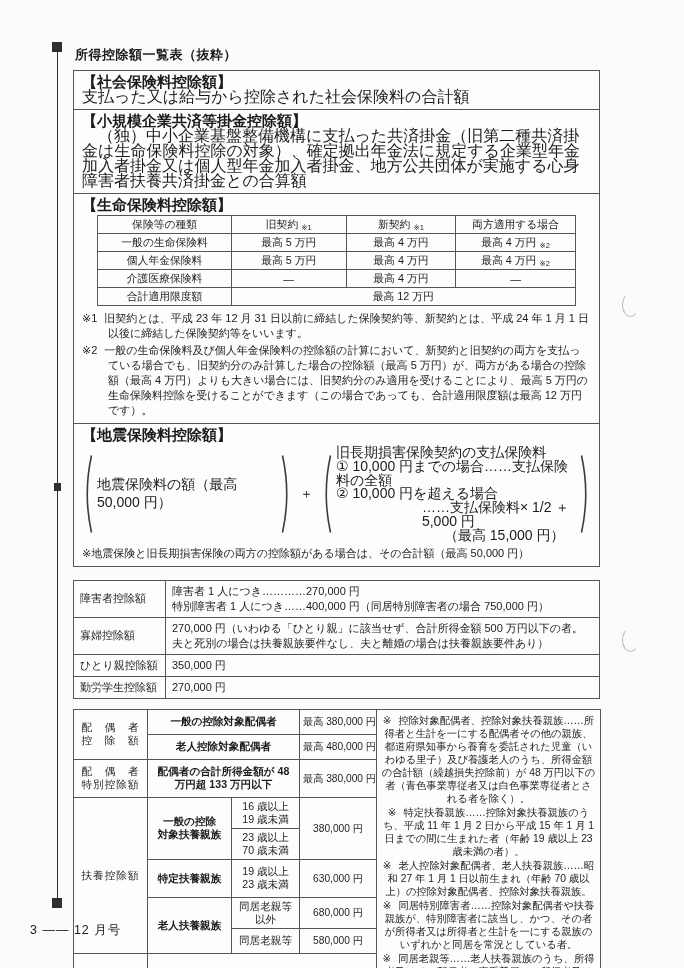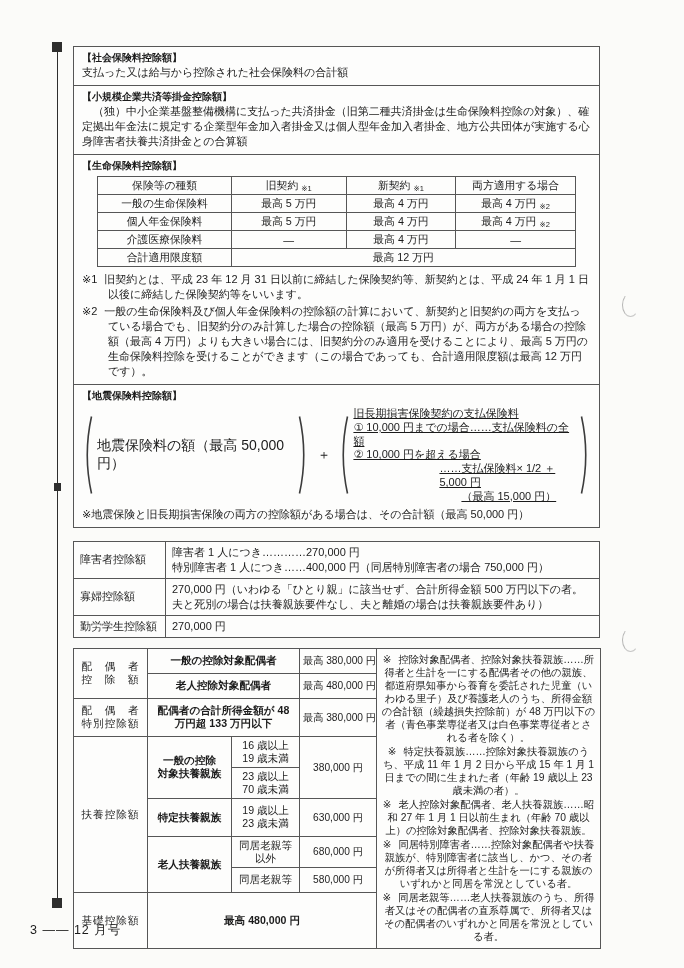--- a/index.html
+++ b/index.html
@@ -9,38 +9,38 @@
     font-family:"Liberation Sans","DejaVu Sans",sans-serif;
     -webkit-font-smoothing:antialiased;
   }
   .content{position:absolute;left:73px;top:46px;width:527px;}
   .page-title{font-size:13px;font-weight:bold;margin:0 0 6px 2px;letter-spacing:.5px;}
 
   
   .box-stack{border:1.5px solid #565656;background:#fdfdfc;}
   .sec{padding:3px 8px 5px;border-top:1.5px solid #565656;}
   .sec:first-child{border-top:none;}
-  .sec-h{font-weight:bold;font-size:10px;line-height:15px;}
-  .sec-b{font-size:11px;line-height:15px;}
+  .sec-h{font-weight:bold;font-size:15px;line-height:15px;}
+  .sec-b{font-size:16px;line-height:15px;}
   .indent1{text-indent:1em;}
 
   
   .life-table{border-collapse:collapse;width:94%;margin:3px auto 5px;font-size:10.8px;table-layout:fixed;}
   .life-table td{border:1.4px solid #565656;text-align:center;padding:1px 2px;height:15px;white-space:nowrap;}
   .mark{font-size:7.5px;vertical-align:-2px;letter-spacing:0;}
   .hang{margin:2px 0 0;padding-left:26px;text-indent:-26px;font-size:11px;line-height:15px;}
   .nmark{margin-right:7px;}
 
   
   .eq-row{display:flex;align-items:center;justify-content:center;gap:7px;margin:4px 0 3px;}
   .eq-left{display:flex;align-items:center;}
   .eq-left-text{font-size:14px;padding:0 4px;}
   .plus{font-size:13px;padding:0 1px;}
   .eq-right{display:flex;align-items:center;}
-  .eq-lines{font-size:11px;line-height:13.8px;padding:0 4px;text-decoration:underline;}
+  .eq-lines{font-size:14px;line-height:13.8px;padding:0 4px;}
   .eq-l4{padding-left:86px;}
   .eq-l5{padding-left:108px;}
   .paren{flex:0 0 auto;}
   .quake-note{font-size:11px;line-height:15px;margin-top:0;}
 
   
   .mid-table{border-collapse:collapse;width:100%;margin-top:13px;font-size:11px;table-layout:fixed;background:#fdfdfc;}
   .mid-table td{border:1.4px solid #565656;padding:3px 6px;line-height:15px;vertical-align:middle;}
   .mid-label{width:86px;}
 
@@ -73,20 +73,21 @@
 
 <div class="mark-line"></div>
 <div class="sq sq-top"></div>
 <div class="sq sq-mid"></div>
 <div class="sq sq-bot"></div>
 <div class="arc arc1"></div>
 <div class="arc arc2"></div>
 
 <div class="content">
 
+  <h1 class="page-title">所得控除額一覧表（抜粋）</h1>
 
   <div class="box-stack">
 
     <div class="sec">
       <div class="sec-h">【社会保険料控除額】</div>
       <div class="sec-b">支払った又は給与から控除された社会保険料の合計額</div>
     </div>
 
     <div class="sec">
       <div class="sec-h">【小規模企業共済等掛金控除額】</div>
@@ -182,20 +183,26 @@
         <div>障害者 1 人につき…………270,000 円</div>
         <div>特別障害者 1 人につき……400,000 円（同居特別障害者の場合 750,000 円）</div>
       </td>
     </tr>
     <tr>
       <td class="mid-label">寡婦控除額</td>
       <td>
         <div>270,000 円（いわゆる「ひとり親」に該当せず、合計所得金額 500 万円以下の者。</div>
         <div>夫と死別の場合は扶養親族要件なし、夫と離婚の場合は扶養親族要件あり）</div>
       </td>
+    </tr>
+    <tr>
+      <td class="mid-label">ひとり親控除額</td>
+      <td>
+            <div>350,000 円</div>
+          </td>
     </tr>
     <tr>
       <td class="mid-label">勤労学生控除額</td>
       <td>
             <div>270,000 円</div>
           </td>
     </tr>
   </tbody>
     </table>
 

